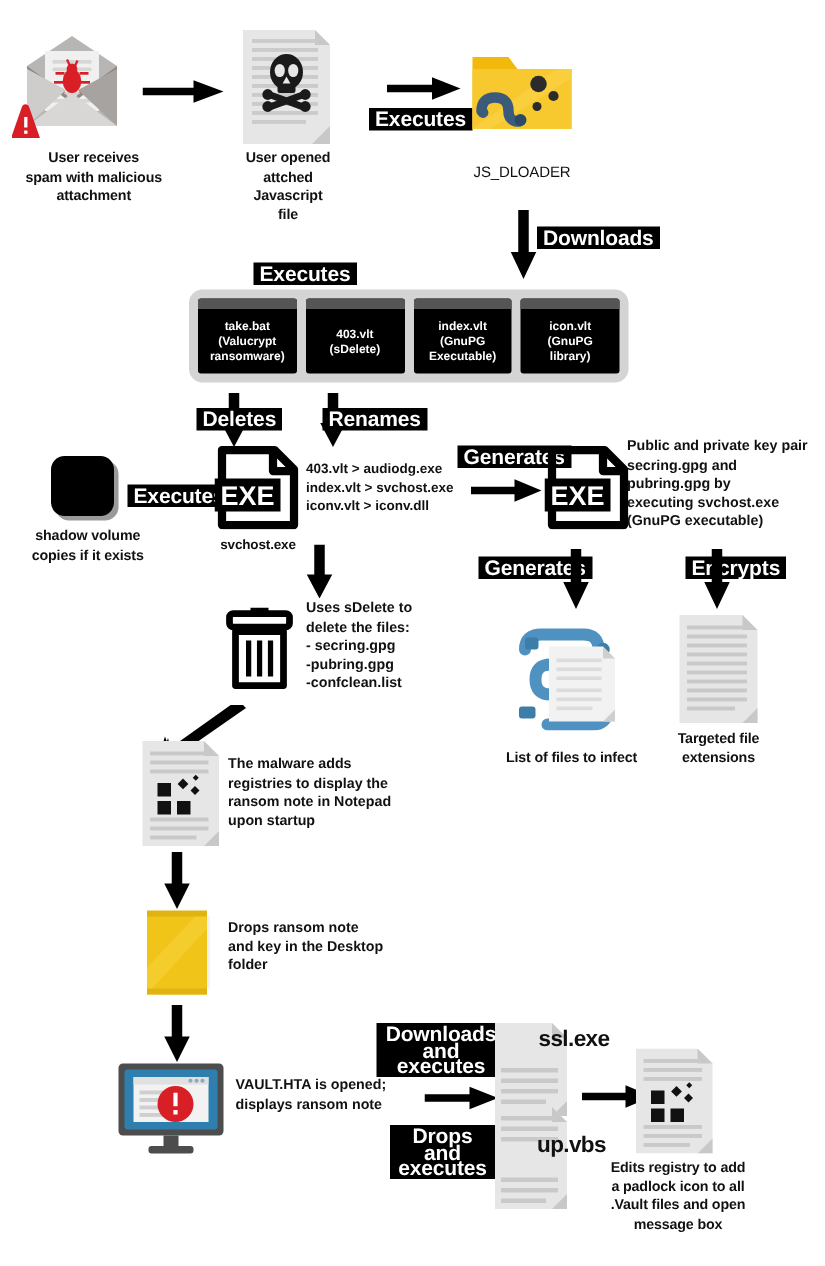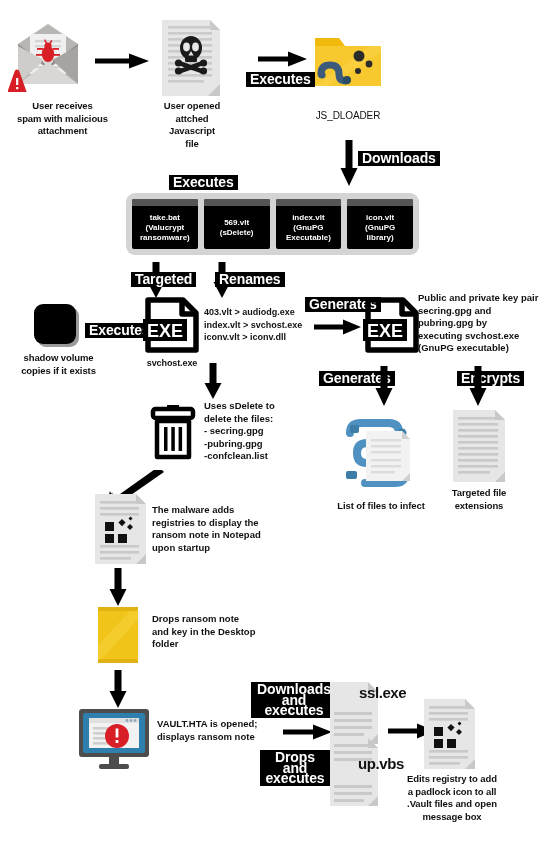--- a/index.html
+++ b/index.html
@@ -165,21 +165,21 @@
 
 <div class="filebox-wrap" style="left:126px;top:193px;width:293px;height:62px;">
   <div class="filebox">
     <div class="fb-top"></div>
     <div class="fb-body">take.bat
 (Valucrypt
 ransomware)</div>
   </div>
   <div class="filebox">
     <div class="fb-top"></div>
-    <div class="fb-body">569.vlt
+    <div class="fb-body">403.vlt
 (sDelete)</div>
   </div>
   <div class="filebox">
     <div class="fb-top"></div>
     <div class="fb-body">index.vlt
 (GnuPG
 Executable)</div>
   </div>
   <div class="filebox">
     <div class="fb-top"></div>
@@ -187,21 +187,21 @@
 (GnuPG
 library)</div>
   </div>
 </div>
 
 <div class="abs" style="left:146px;top:262px;width:20px;height:36px;">
   <svg width="20" height="36" viewBox="0 0 20 36">
       <path d="M6.5 0 h7 v20 h5 l-8.5 16 -8.5 -16 h5 Z" fill="#000"></path>
     </svg>
 </div>
-<div class="tag" style="left:131px;top:272px;">Targeted</div>
+<div class="tag" style="left:131px;top:272px;">Deletes</div>
 
 <div class="abs" style="left:212px;top:262px;width:20px;height:36px;">
   <svg width="20" height="36" viewBox="0 0 20 36">
       <path d="M6.5 0 h7 v20 h5 l-8.5 16 -8.5 -16 h5 Z" fill="#000"></path>
     </svg>
 </div>
 <div class="tag" style="left:215px;top:272px;">Renames</div>
 
 <div class="abs" style="left:32px;top:303px;width:50px;height:46px;">
   <svg width="50" height="46" viewBox="0 0 50 46">

